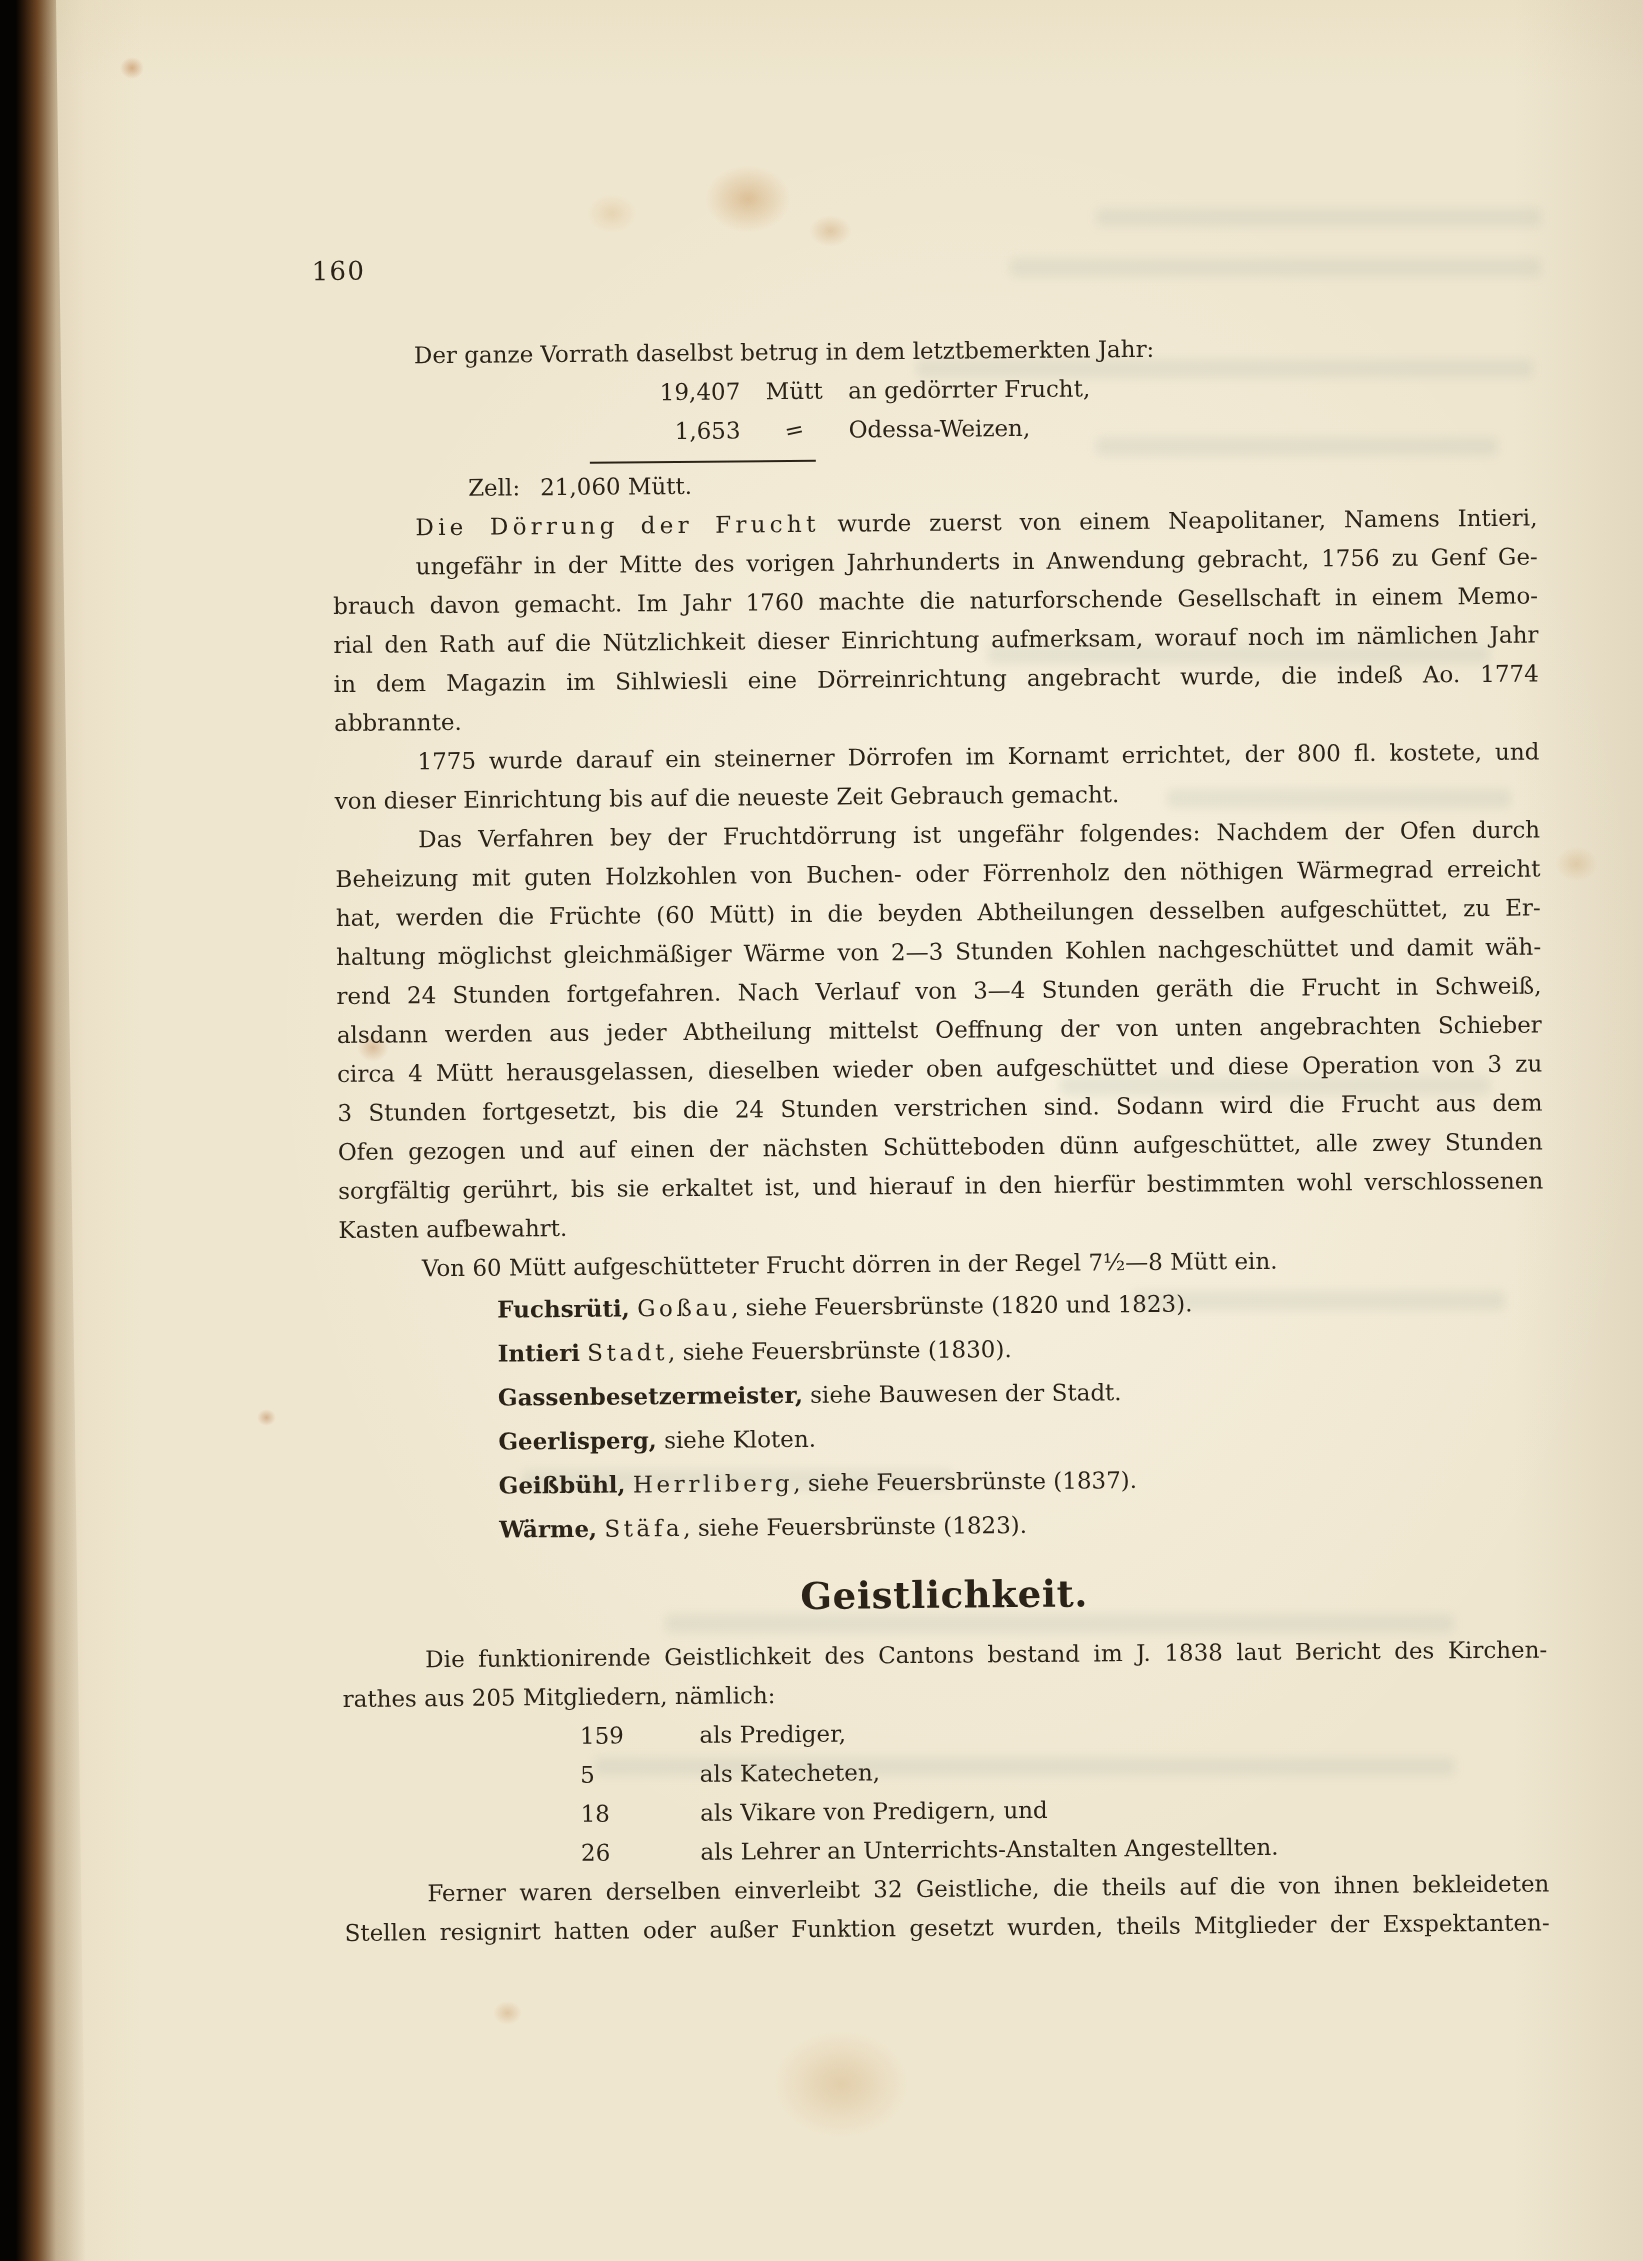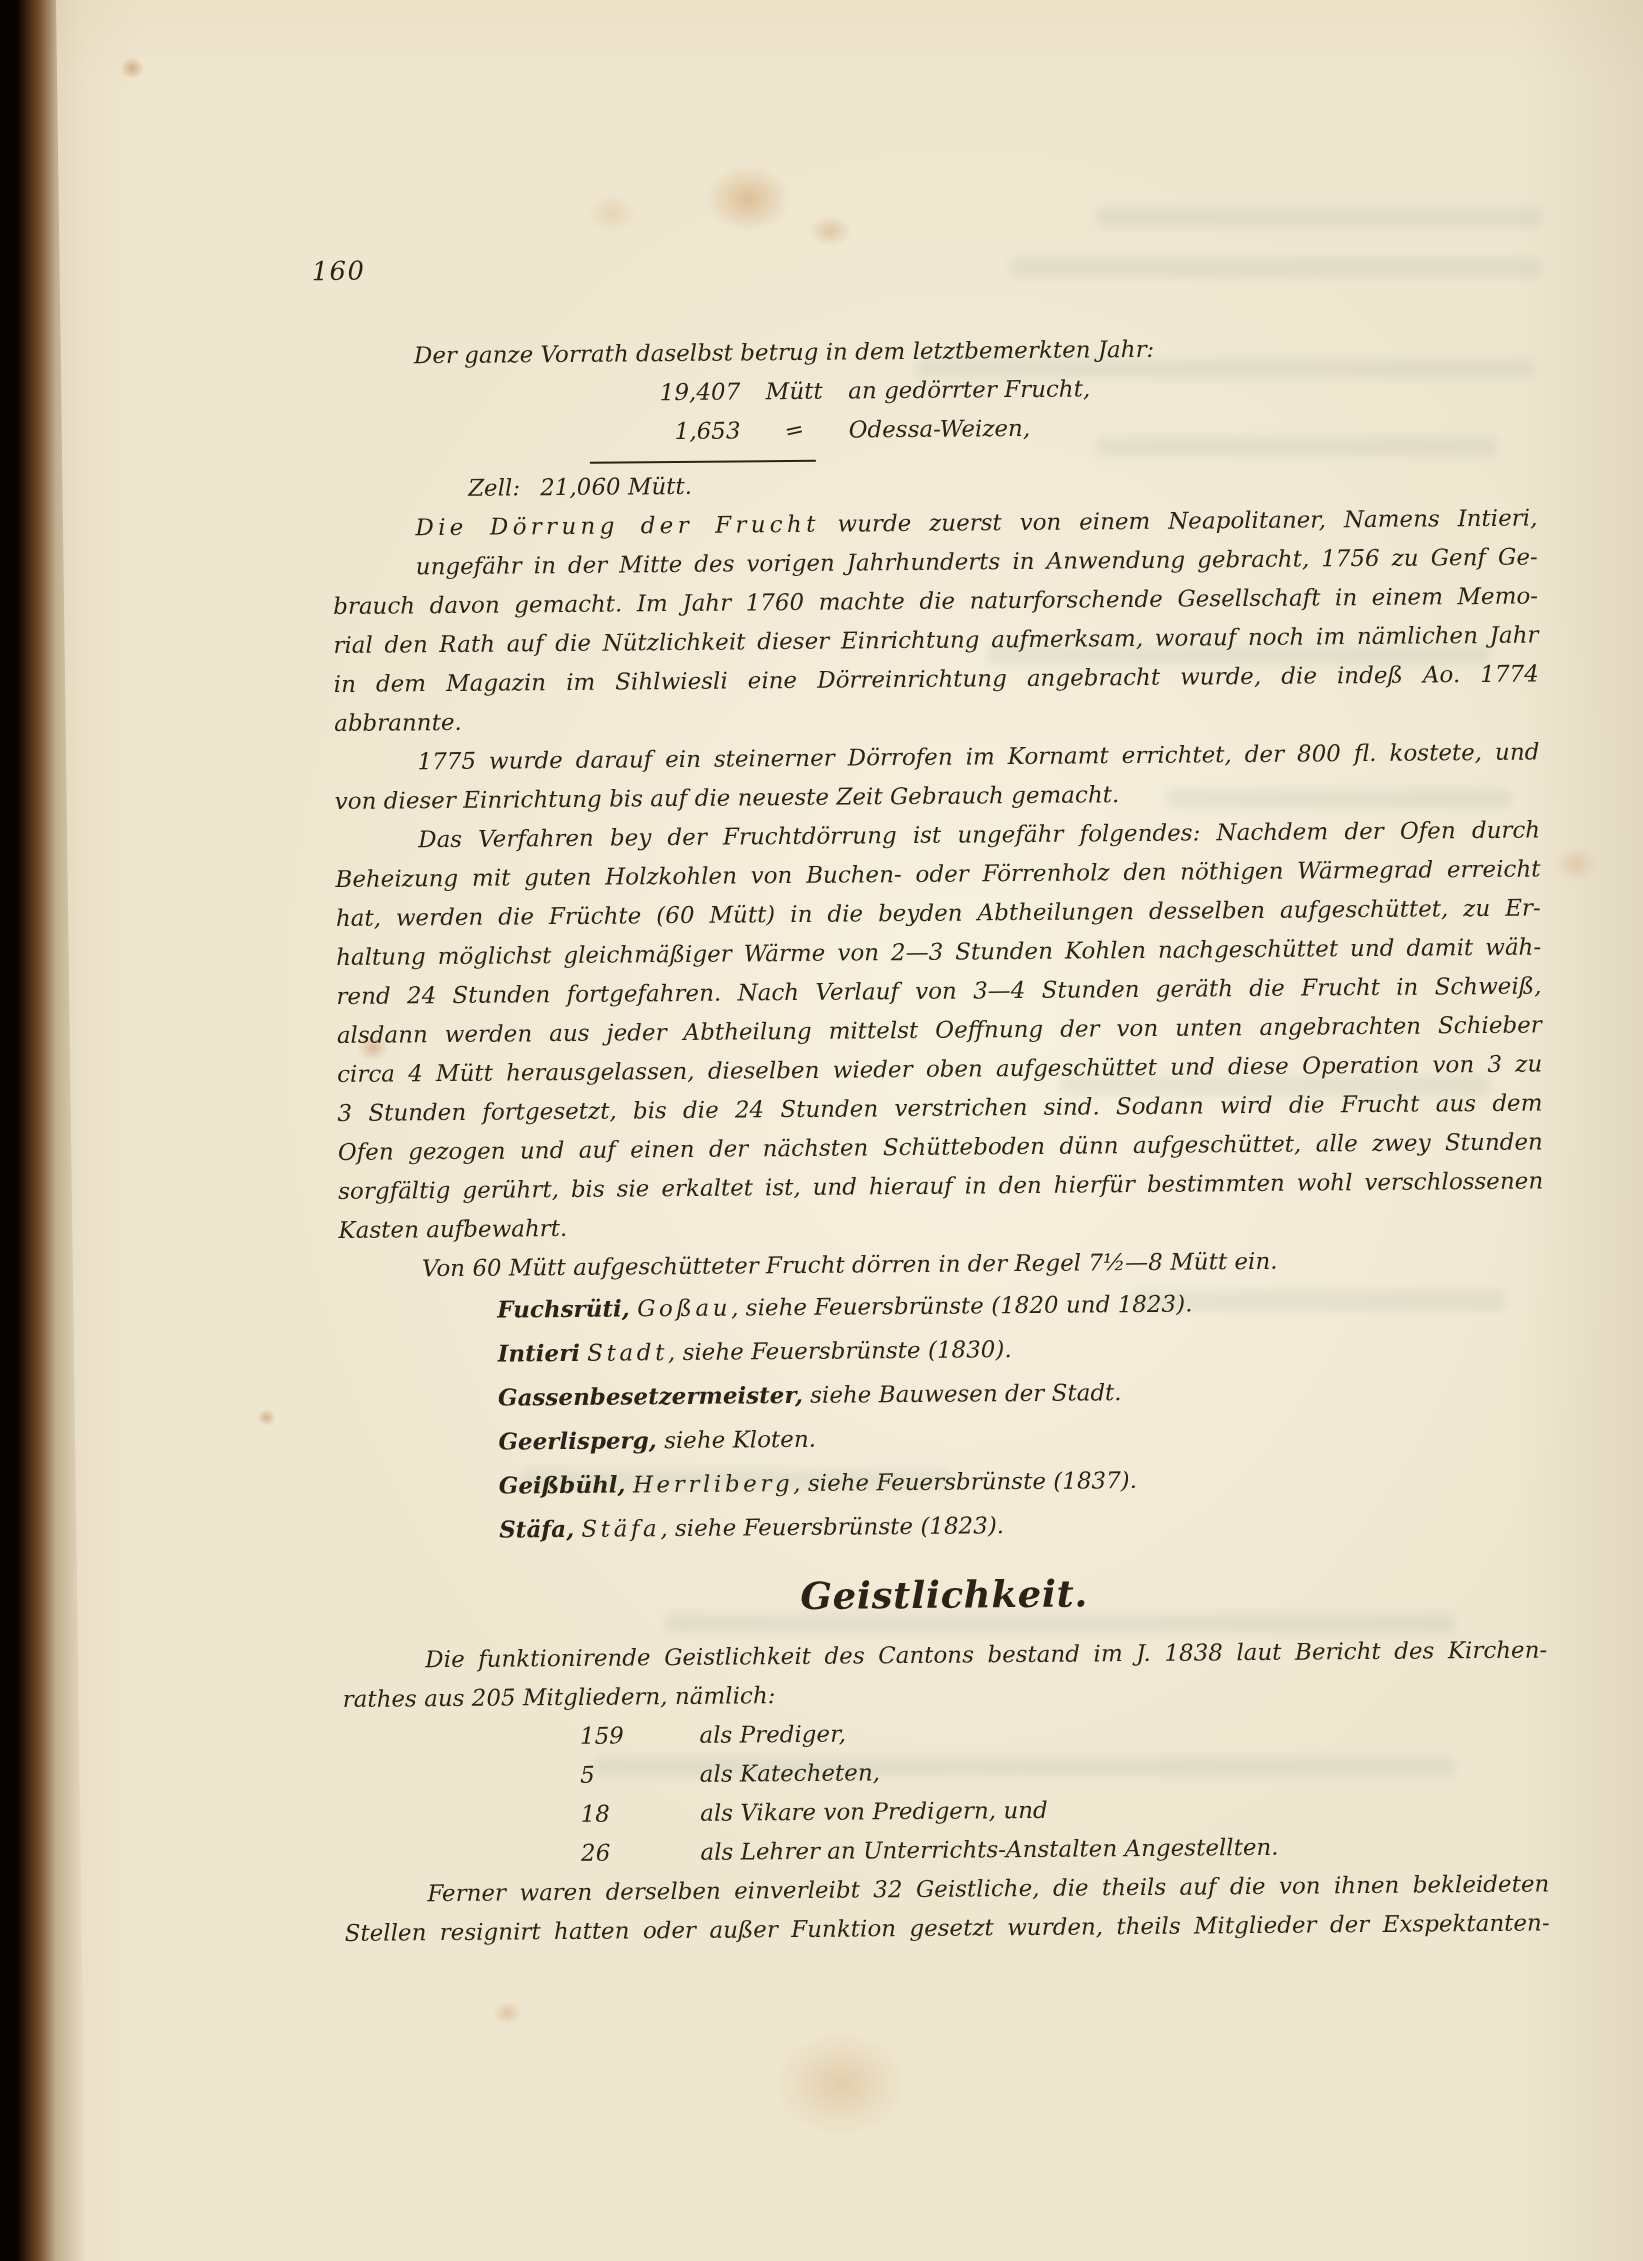--- a/index.html
+++ b/index.html
@@ -10,21 +10,20 @@
   }
   
   .page{
     position:absolute;left:20px;top:0;right:0;bottom:0;
     background-color:#efe6cf;
     background-image:
       linear-gradient(90deg, rgba(120,95,55,.38) 0px, rgba(160,135,90,.18) 27px, rgba(200,180,135,.10) 65px, rgba(0,0,0,0) 122px),
       linear-gradient(90deg, rgba(0,0,0,0) 92%, rgba(130,110,75,.12) 100%),
       radial-gradient(ellipse 1004px 1291px at 58% 45%, rgba(255,252,240,.5), rgba(0,0,0,0) 70%),
       linear-gradient(180deg, rgba(210,195,150,.15), rgba(0,0,0,0) 86px);
-    font-style: italic;
   }
   .spine-edge{
     position:absolute;left:0;top:0;bottom:0;width:93px;
     background:linear-gradient(90deg,#060402 0 16px, #2c1a0b 24.4px, #6b4423 37px, rgba(128,96,55,.35) 56px, rgba(0,0,0,0) 86px);
     clip-path:polygon(0 0, 56px 0, 86px 100%, 0 100%);
   }
   
   .stain{position:absolute;border-radius:50%;pointer-events:none;}
   .s1{left:685px;top:165px;width:86px;height:68px;background:radial-gradient(rgba(190,130,60,.38),rgba(190,130,60,0) 70%);}
   .s2{left:789px;top:215px;width:43px;height:32px;background:radial-gradient(rgba(185,130,65,.30),rgba(185,130,65,0) 70%);}
@@ -158,21 +157,21 @@
         </div>
 
       <div class="single">Von 60 Mütt aufgeschütteter Frucht dörren in der Regel 7½—8 Mütt ein.</div>
 
       <div class="entries">
           <div class="entry"><span class="ehead">Fuchsrüti,</span> <span class="eplace">Goßau</span><span>, siehe Feuersbrünste (1820 und 1823).</span></div>
           <div class="entry"><span class="ehead">Intieri</span> <span class="eplace">Stadt</span><span>, siehe Feuersbrünste (1830).</span></div>
           <div class="entry"><span class="ehead">Gassenbesetzermeister,</span><span> siehe Bauwesen der Stadt.</span></div>
           <div class="entry"><span class="ehead">Geerlisperg,</span><span> siehe Kloten.</span></div>
           <div class="entry"><span class="ehead">Geißbühl,</span> <span class="eplace">Herrliberg</span><span>, siehe Feuersbrünste (1837).</span></div>
-          <div class="entry"><span class="ehead">Stäfa,</span> <span class="eplace">Stäfa</span><span>, siehe Feuersbrünste (1823).</span></div>
+          <div class="entry"><span class="ehead">Wärme,</span> <span class="eplace">Stäfa</span><span>, siehe Feuersbrünste (1823).</span></div>
         </div>
 
       <h2 class="section-heading">Geistlichkeit.</h2>
 
       <div class="para">
           <div class="tline">Die funktionirende Geistlichkeit des Cantons bestand im J. 1838 laut Bericht des Kirchen-</div>
           <div class="tline last">rathes aus 205 Mitgliedern, nämlich:</div>
         </div>
 
       <div class="clergy">

